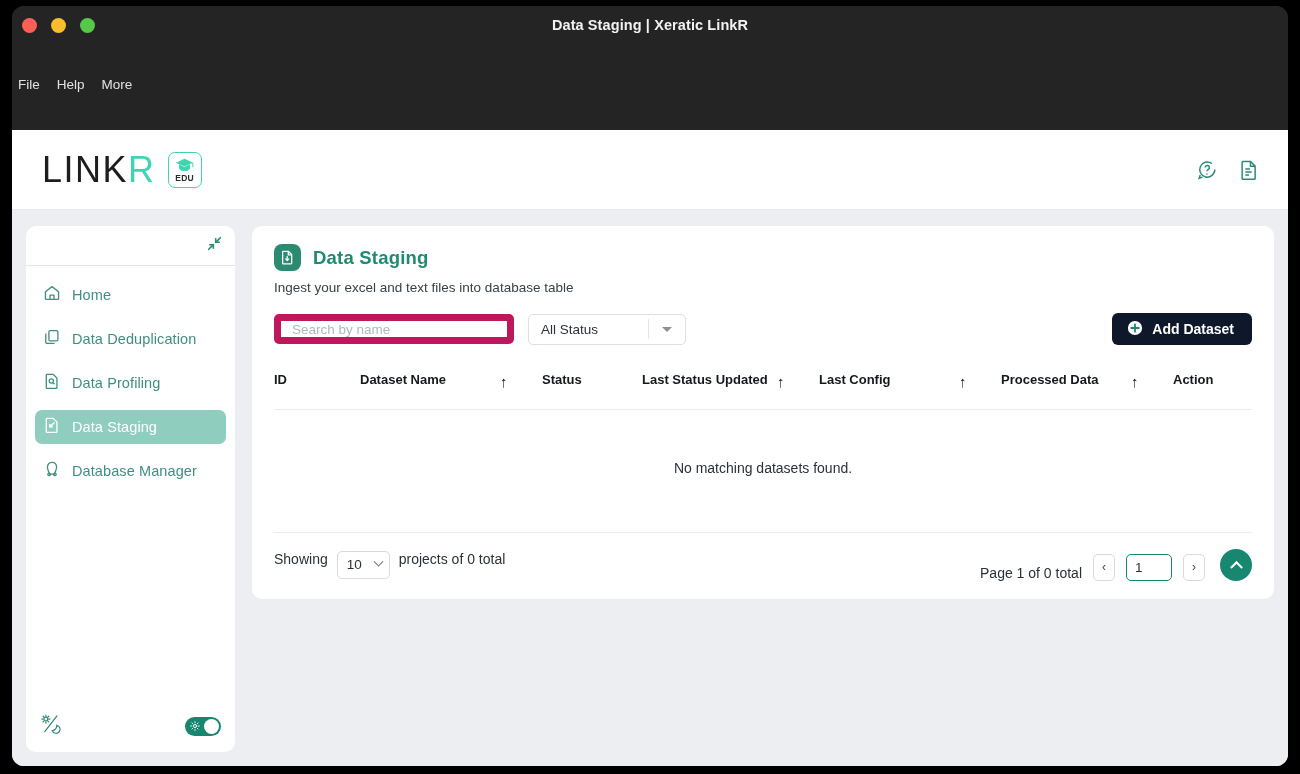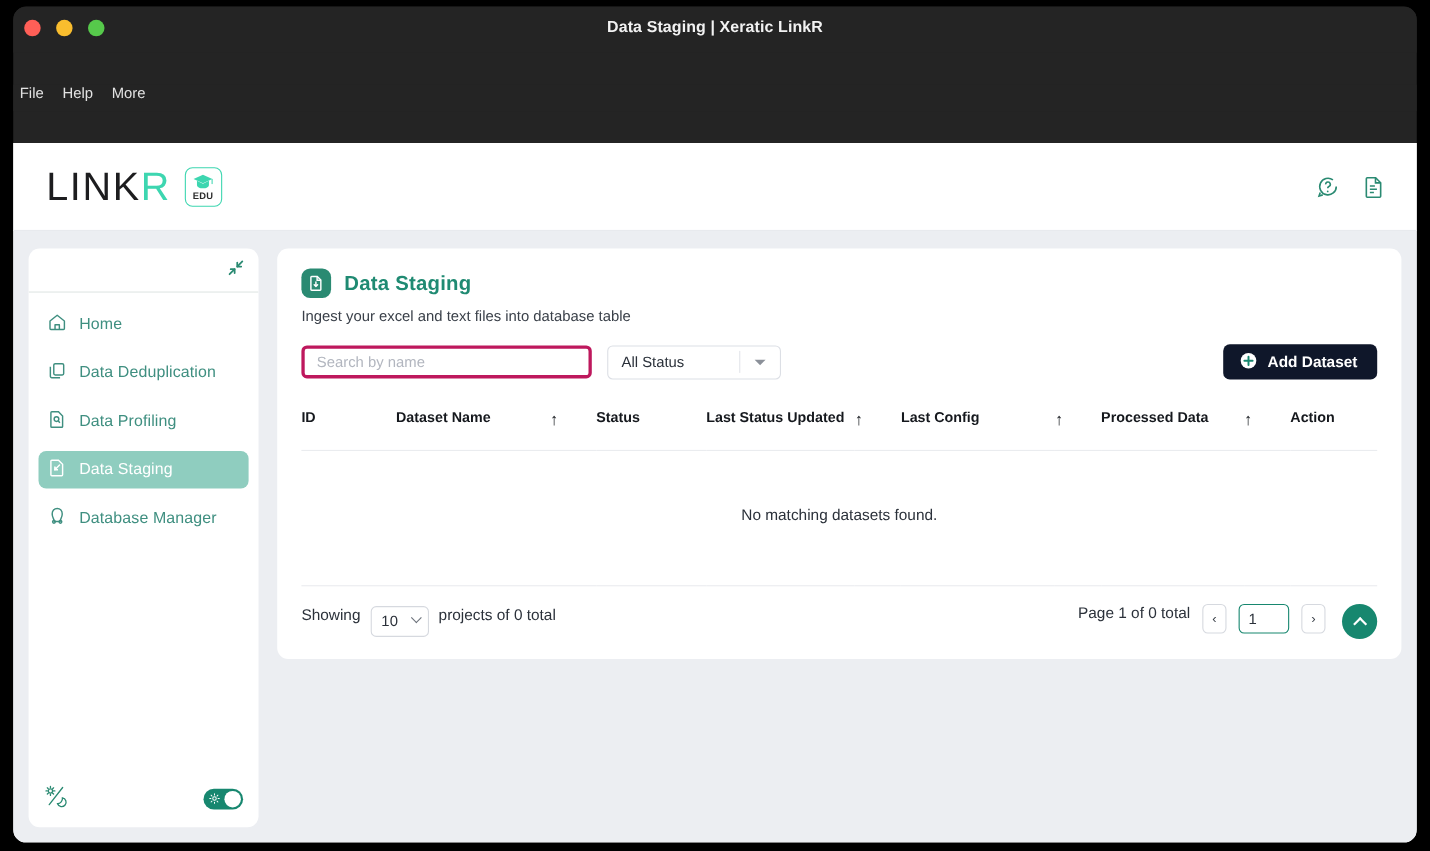--- a/index.html
+++ b/index.html
@@ -224,22 +224,22 @@
     color: #3a4049;
   }
 
   .filters {
     display: flex;
     align-items: center;
     gap: 14px;
     margin-top: 18px;
   }
   .search-input {
-    width: 264px; height: 30px;
-    border: 3px solid #be185d;
+    width: 240px; height: 30px;
+    border: 7px solid #be185d;
     border-radius: 5px;
     padding: 0 11px;
     font-size: 13.5px;
     color: #3a4049;
     font-family: "Liberation Sans", sans-serif;
     outline: none;
     background: #fff;
   }
   .search-input::placeholder { color: #b2b6bf; }
   .select {
@@ -353,21 +353,21 @@
   }
   .chev {
     width: 7px; height: 7px;
     border-right: 1.4px solid #6d737c;
     border-bottom: 1.4px solid #6d737c;
     transform: rotate(45deg) translate(-2px,-2px);
   }
   .pager {
     margin-left: auto;
     display: flex;
-    align-items: flex-start;
+    align-items: flex-end;
     gap: 11px;
   }
   .pager-text { font-size: 14px; color: #2b313a; }
   .pg-btn {
     width: 22px; height: 27px;
     border: 1px solid #d6d9df;
     border-radius: 5px;
     background: #fff;
     display: flex;
     align-items: center;

